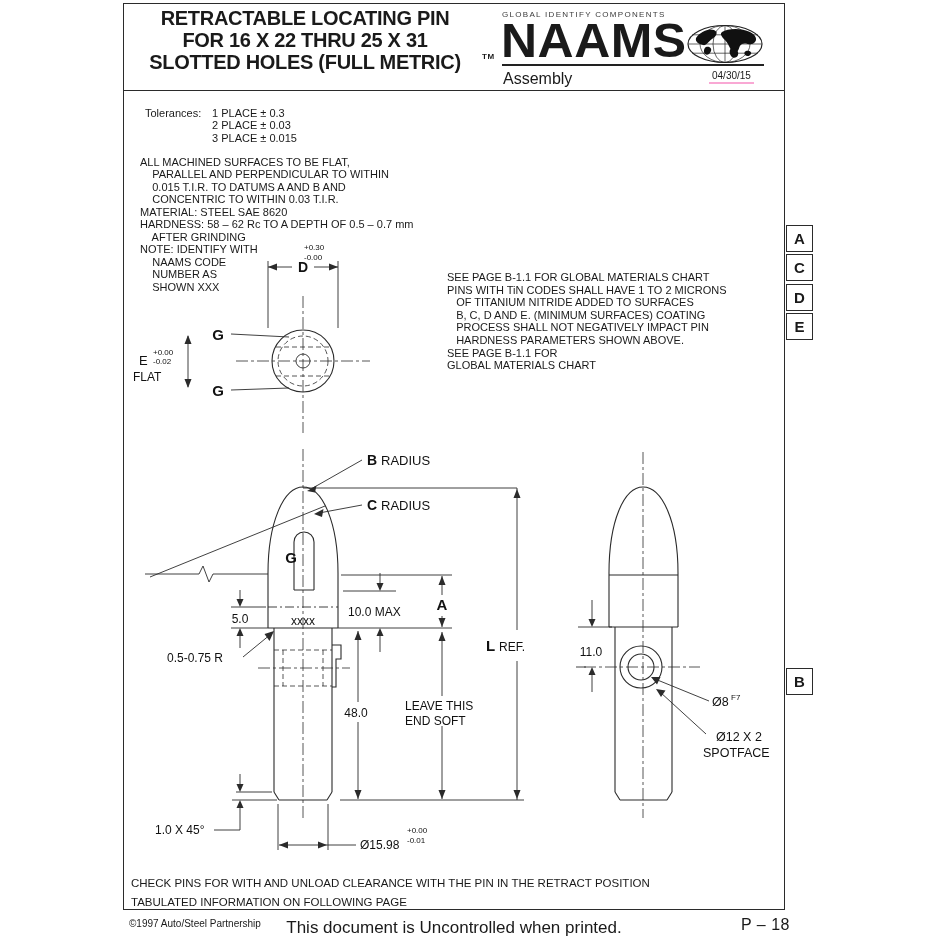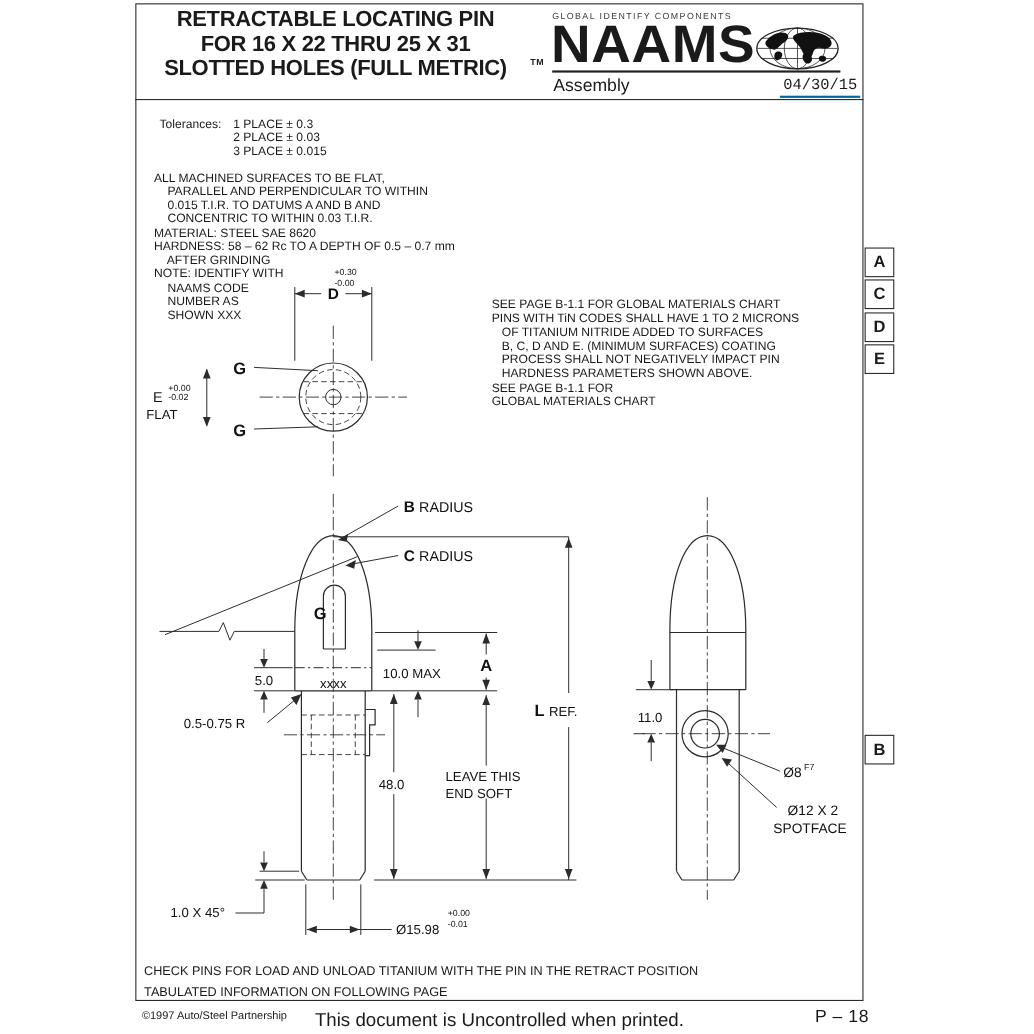--- a/index.html
+++ b/index.html
@@ -11,21 +11,21 @@
   .abs{position:absolute;}
   .page-border{left:123px;top:3px;width:662px;height:907px;border:1.6px solid #2b2b2b;box-sizing:border-box;background:#fff;}
   .header-rule{left:123px;top:90px;width:662px;height:0;border-top:1.6px solid #2b2b2b;}
 
   .title-line{left:125px;width:360px;text-align:center;font-weight:bold;font-size:20px;letter-spacing:-0.3px;white-space:nowrap;}
   .tm{left:482px;top:52px;font-size:8px;font-weight:bold;letter-spacing:0.5px;}
   .tagline{left:502px;top:10px;font-size:8px;letter-spacing:1.3px;color:#3a3a3a;white-space:nowrap;}
   .brand{left:501px;top:19px;font-size:48px;font-weight:bold;line-height:44px;letter-spacing:0.5px;transform:scaleX(1.04);transform-origin:left top;white-space:nowrap;}
   .brand-rule{left:502px;top:64px;width:262px;height:0;border-top:2px solid #222;}
   .assembly{left:503px;top:70px;font-size:16px;}
-  .date{left:709px;top:70px;font-size:14px;border-bottom:2px solid #0369a1;padding:0 3px 1px 3px;font-family:Liberation Mono, monospace;}
+  .date{left:709px;top:70px;font-size:10px;border-bottom:2px solid #f9a8d4;padding:0 3px 1px 3px;}
 
   .note{font-size:11px;line-height:12.45px;white-space:pre;}
   .tol-label{left:145px;top:107px;}
   .tol-lines{left:212px;top:107px;}
   .gen-lines{left:140px;top:144px;margin-top:12px;}
   .mat-lines{left:447px;top:271px;line-height:12.6px;}
   .check1{left:131px;top:877px;font-size:11.5px;}
   .check2{left:131px;top:896px;font-size:11.5px;}
 
   .f-copy{left:129px;top:918px;font-size:10px;}
@@ -98,21 +98,21 @@
     NUMBER AS
     SHOWN XXX</div>
 <div class="abs note mat-lines">SEE PAGE B-1.1 FOR GLOBAL MATERIALS CHART
 PINS WITH TiN CODES SHALL HAVE 1 TO 2 MICRONS
    OF TITANIUM NITRIDE ADDED TO SURFACES
    B, C, D AND E. (MINIMUM SURFACES) COATING
    PROCESS SHALL NOT NEGATIVELY IMPACT PIN
    HARDNESS PARAMETERS SHOWN ABOVE.
 SEE PAGE B-1.1 FOR
 GLOBAL MATERIALS CHART</div>
-<div class="abs check1">CHECK PINS FOR LOAD AND UNLOAD TITANIUM WITH THE PIN IN THE RETRACT POSITION</div>
+<div class="abs check1">CHECK PINS FOR WITH AND UNLOAD CLEARANCE WITH THE PIN IN THE RETRACT POSITION</div>
 <div class="abs check2">TABULATED INFORMATION ON FOLLOWING PAGE</div>
 
 <svg class="abs drawing" width="940" height="940" viewBox="0 0 940 940">
 
   <g>
     <path class="cl" d="M303,296 V433"></path>
     <path class="cl" d="M236,361 H370"></path>
     <circle class="ln" cx="303" cy="361" r="31"></circle>
     <circle class="hid" cx="303" cy="361" r="25"></circle>
     <circle class="thin" cx="303" cy="361" r="7"></circle>

